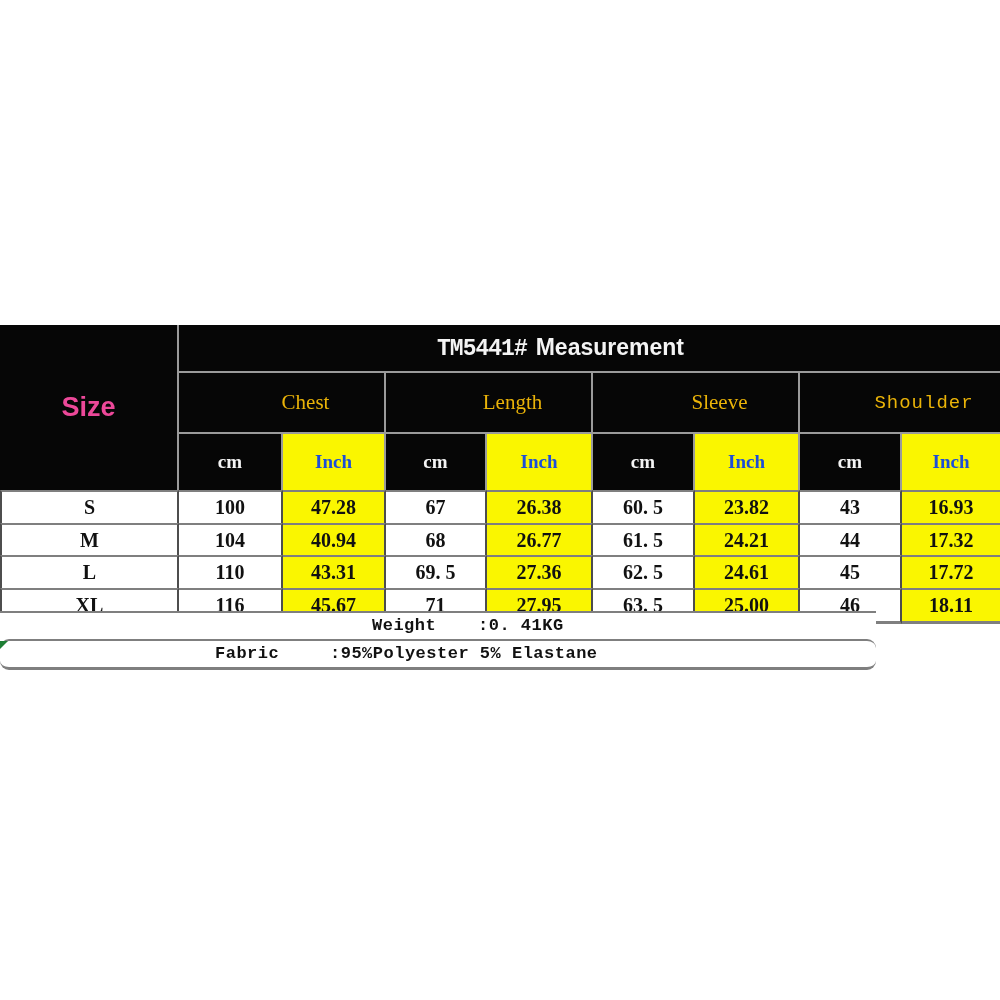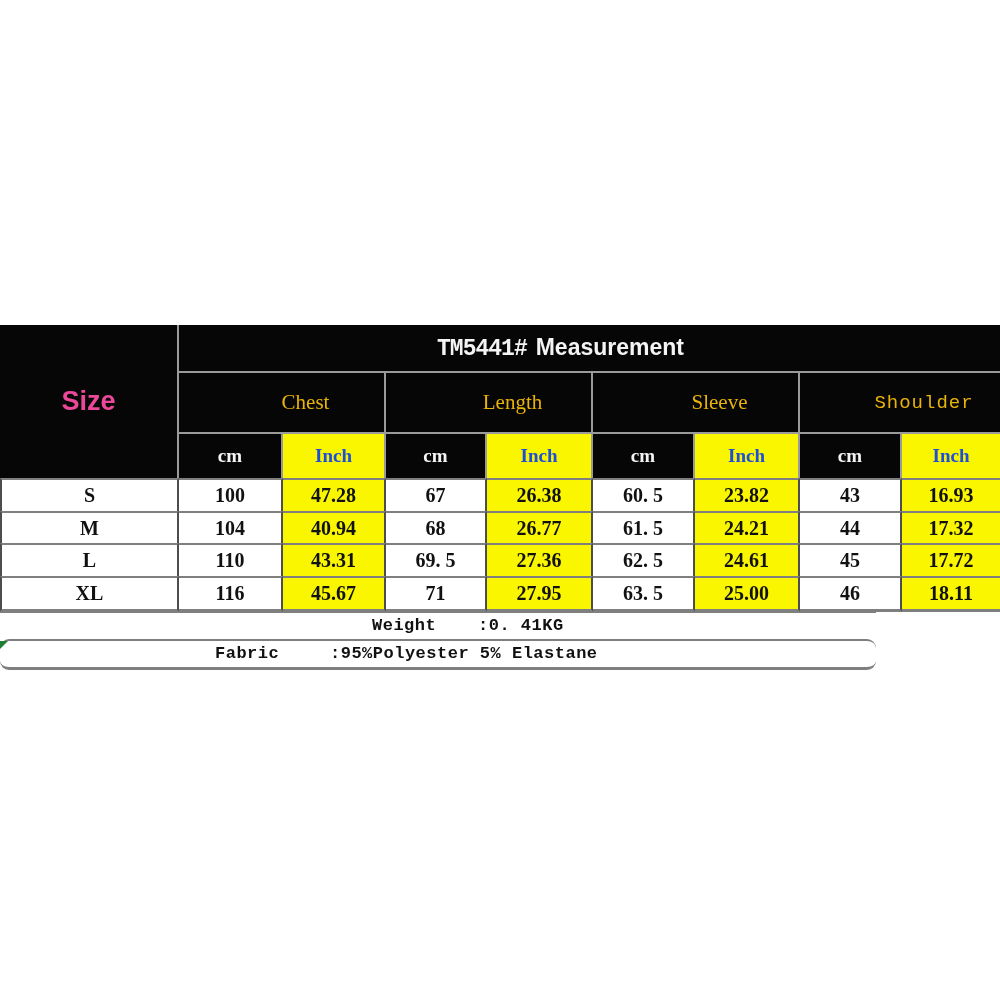--- a/index.html
+++ b/index.html
@@ -129,21 +129,21 @@
         <td class="title-cell" colspan="8">
           <span class="title-inner"><span class="title-model">TM5441#</span><span class="title-name">Measurement</span></span>
         </td>
       </tr>
       <tr style="height:61px" class="r-groups">
         <td class="group-cell" colspan="2">Chest</td>
         <td class="group-cell" colspan="2">Length</td>
         <td class="group-cell" colspan="2">Sleeve</td>
         <td class="group-cell mono" colspan="2">Shoulder</td>
       </tr>
-      <tr style="height:46px" class="r-units">
+      <tr style="height:58px" class="r-units">
         <td class="unit-cm">cm</td>
         <td class="unit-inch">Inch</td>
         <td class="unit-cm">cm</td>
         <td class="unit-inch">Inch</td>
         <td class="unit-cm">cm</td>
         <td class="unit-inch">Inch</td>
         <td class="unit-cm">cm</td>
         <td class="unit-inch">Inch</td>
       </tr>
 

